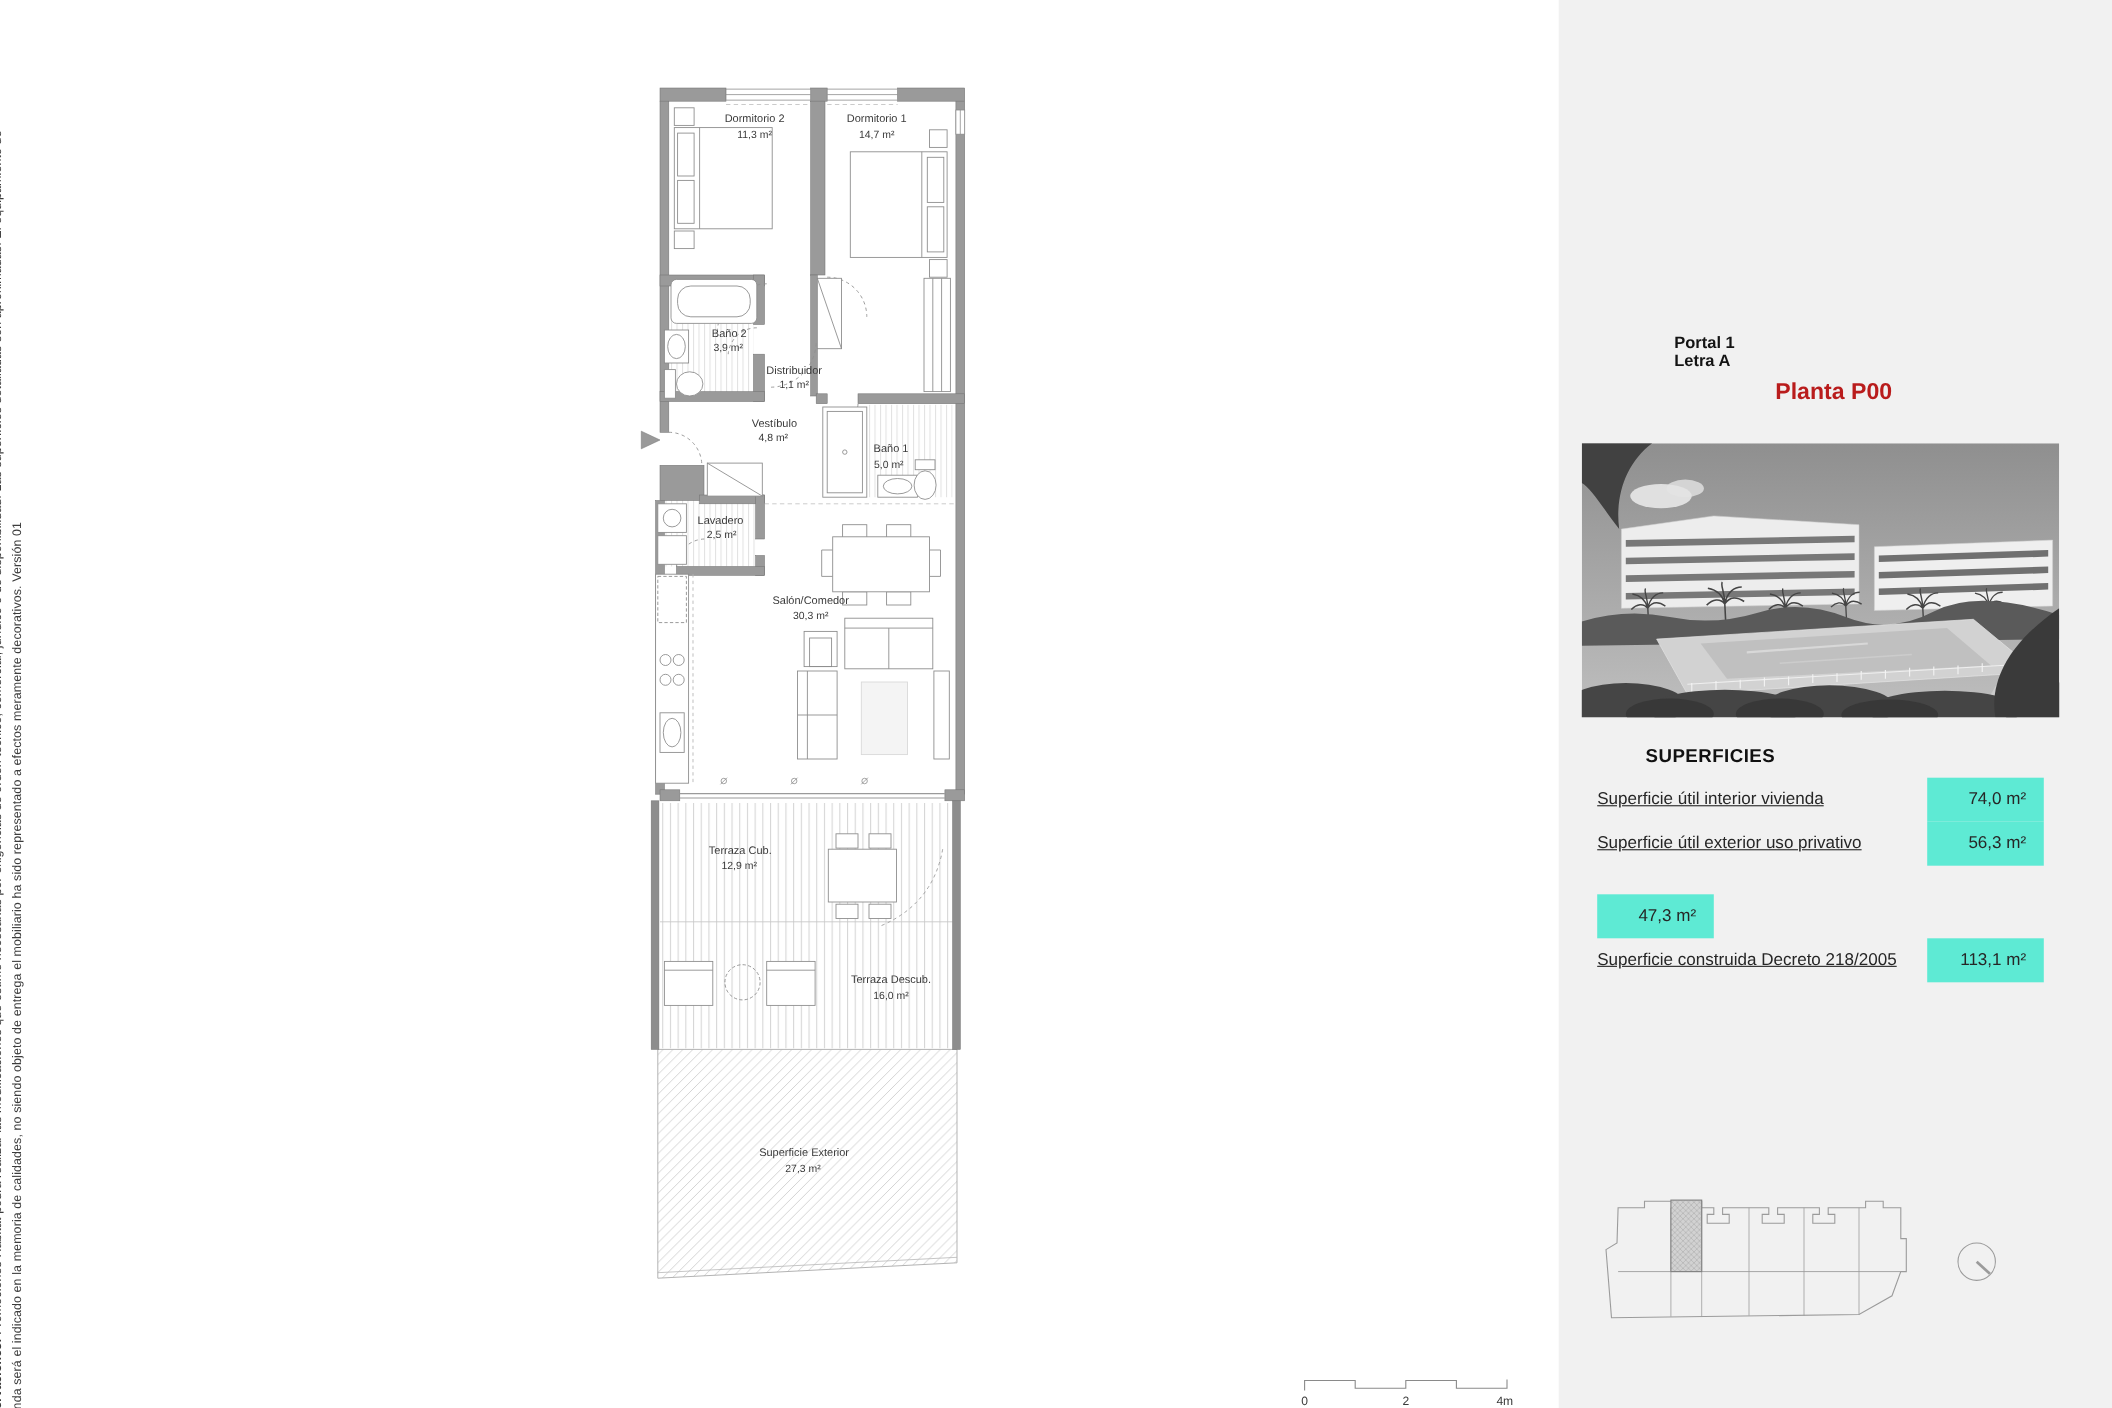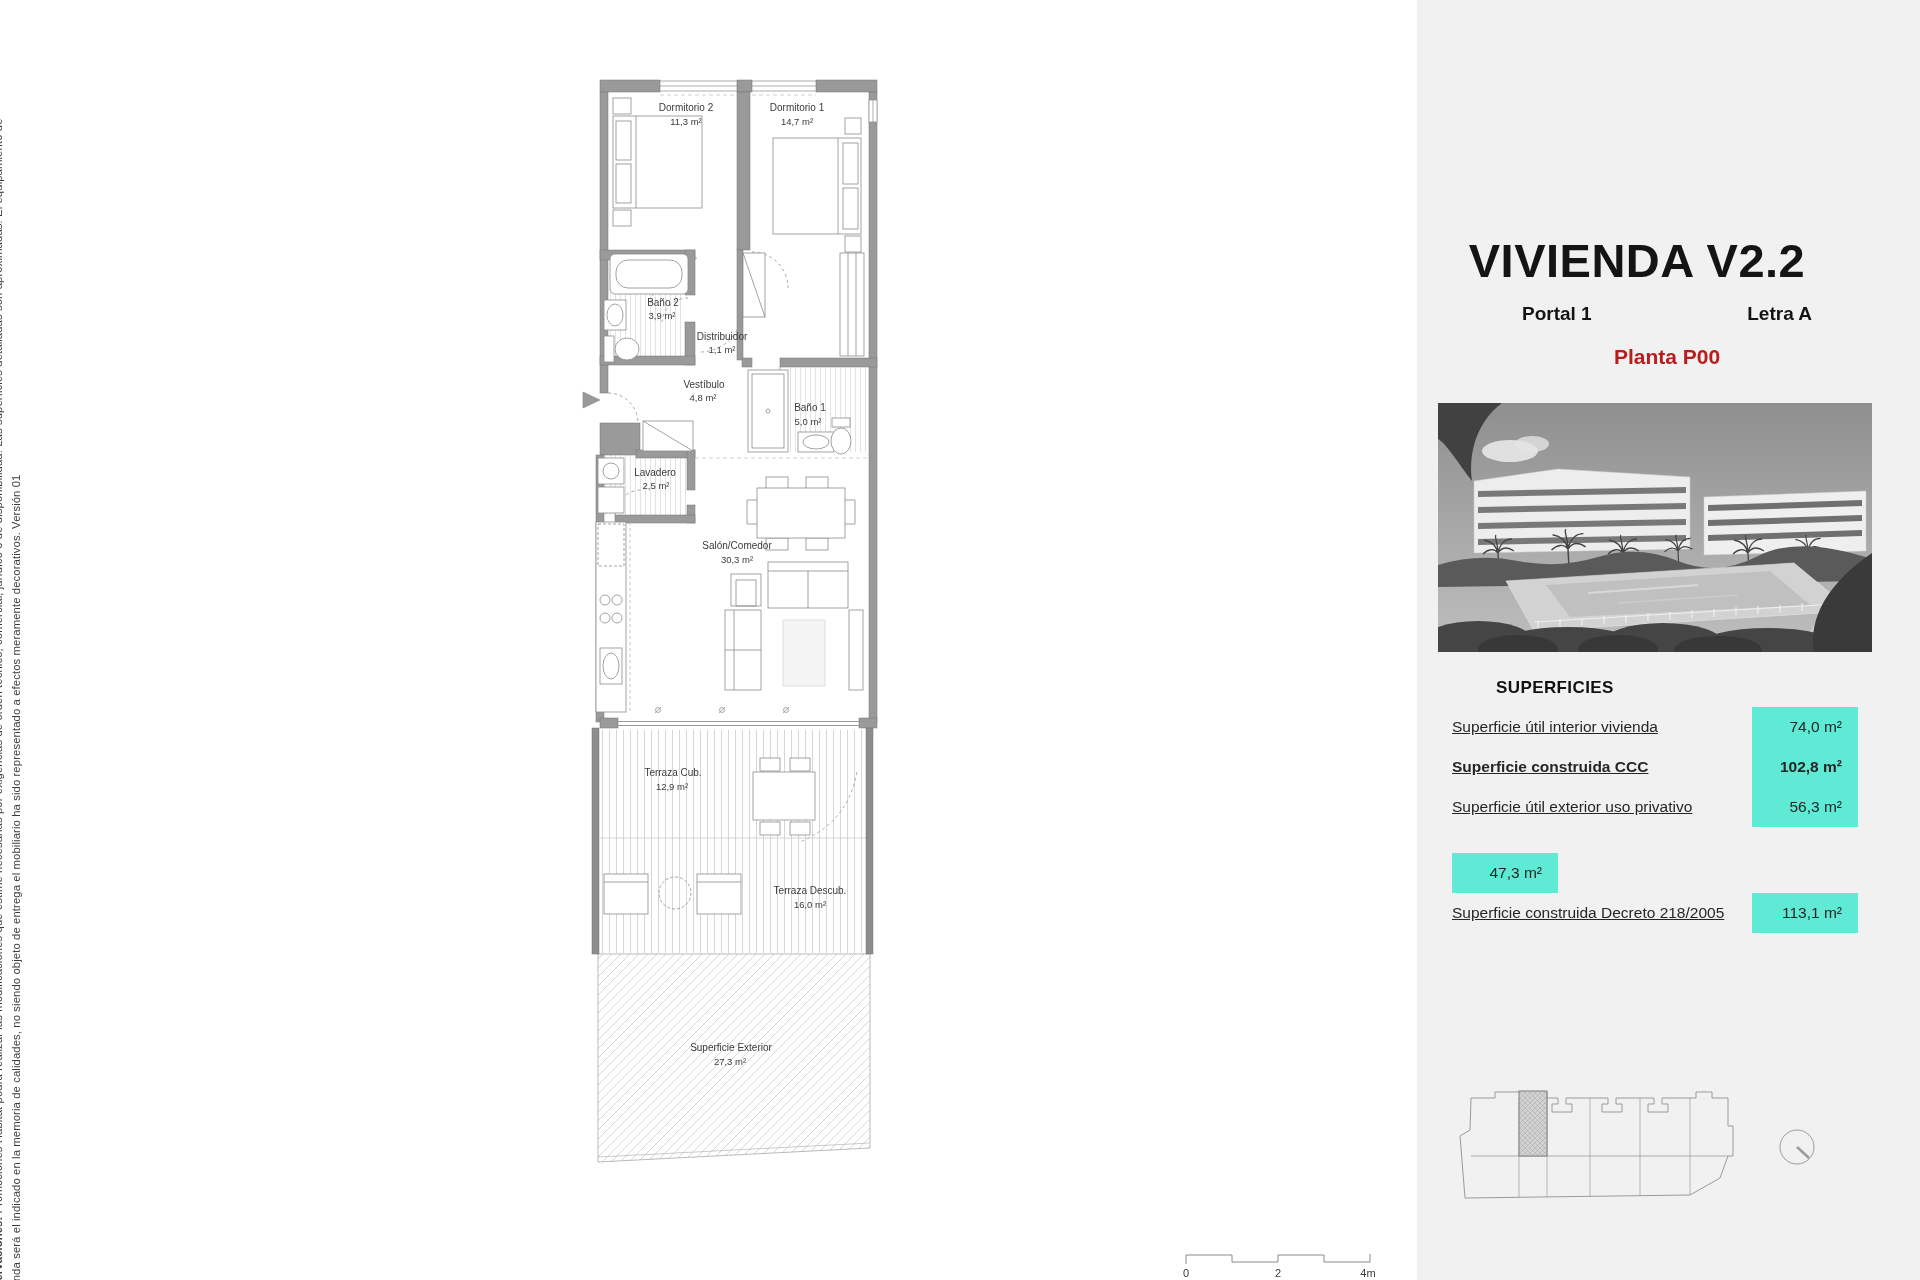--- a/index.html
+++ b/index.html
@@ -17,21 +17,21 @@
   .rname{font-size:10px;}
   .rarea{font-size:9.5px;}
   
   #scalebar{position:absolute;left:1180px;top:1243px;width:200px;height:40px;}
   #scalebar text{font-family:"Liberation Sans",sans-serif;font-size:11px;fill:#3a3a3a;}
   
   #panel{position:absolute;left:1417px;top:0;width:503px;height:1280px;background:#f1f1f1;}
   #unit-title{position:absolute;top:232px;left:0;width:440px;height:58px;line-height:58px;
               text-align:center;font-size:47px;font-weight:bold;letter-spacing:.5px;color:#141414;}
   #subtitle-row{position:absolute;top:303px;left:105px;width:290px;display:flex;
-                justify-content:space-between;font-size:19px;font-weight:bold;color:#141414;}
+                justify-content:space-between;font-size:15px;font-weight:bold;color:#141414;flex-direction:column;}
   #planta{position:absolute;top:345px;left:0;width:500px;text-align:center;
           font-size:21px;font-weight:bold;color:#b91c1c;}
   #photo{position:absolute;left:21px;top:403px;width:434px;height:249px;}
   #sup-heading{position:absolute;left:35px;top:678px;font-size:17px;font-weight:bold;
                letter-spacing:.4px;color:#111;margin-left:44px;}
   #sup-table{position:absolute;left:35px;top:707px;width:406px;}
   .sup-row{display:flex;align-items:stretch;height:40px;}
   .sup-label{flex:1;display:flex;align-items:center;font-size:15.5px;color:#262626;text-decoration:underline;}
   .sup-value{width:106px;background:#5eead4;display:flex;align-items:center;
              justify-content:flex-end;padding-right:16px;box-sizing:border-box;
@@ -253,21 +253,20 @@
   </svg>
 
   <svg id="scalebar" viewBox="0 0 200 40">
     <path d="M6,21 L6,12 L52,12 L52,19 L98,19 L98,12 L144,12 L144,19 L190,19 L190,11" fill="none" stroke="#8a8a8a" stroke-width="1"></path>
     <text x="6" y="34" text-anchor="middle">0</text>
     <text x="98" y="34" text-anchor="middle">2</text>
     <text x="188" y="34" text-anchor="middle">4m</text>
   </svg>
 
   <div id="panel">
-    <div id="unit-title">VIVIENDA V2.2</div>
     <div id="subtitle-row">
       <span>Portal 1</span>
       <span>Letra A</span>
     </div>
     <div id="planta">Planta P00</div>
 
     <svg id="photo" viewBox="0 0 434 249">
       <defs>
         <linearGradient id="sky" x1="0" y1="0" x2="0" y2="1">
           <stop offset="0" stop-color="#8f8f8f"></stop>
@@ -322,24 +321,20 @@
       <path d="M0,0 H64 C40,18 30,48 34,78 C20,60 8,40 0,36 Z" fill="#414141"></path>
       <path d="M434,150 C390,180 370,215 376,249 H434 Z" fill="#3a3a3a"></path>
     </svg>
 
     <div id="sup-heading">SUPERFICIES</div>
 
     <div id="sup-table">
       <div class="sup-row">
         <span class="sup-label">Superficie útil interior vivienda</span>
         <span class="sup-value">74,0 m²</span>
-      </div>
-      <div class="sup-row bold">
-        <span class="sup-label">Superficie construida CCC</span>
-        <span class="sup-value">102,8 m²</span>
       </div>
       <div class="sup-row">
         <span class="sup-label">Superficie útil exterior uso privativo</span>
         <span class="sup-value">56,3 m²</span>
       </div>
       <div class="sup-gap"></div>
       <div class="sup-row">
         <span class="sup-value">47,3 m²</span>
       </div>
       <div class="sup-row">

